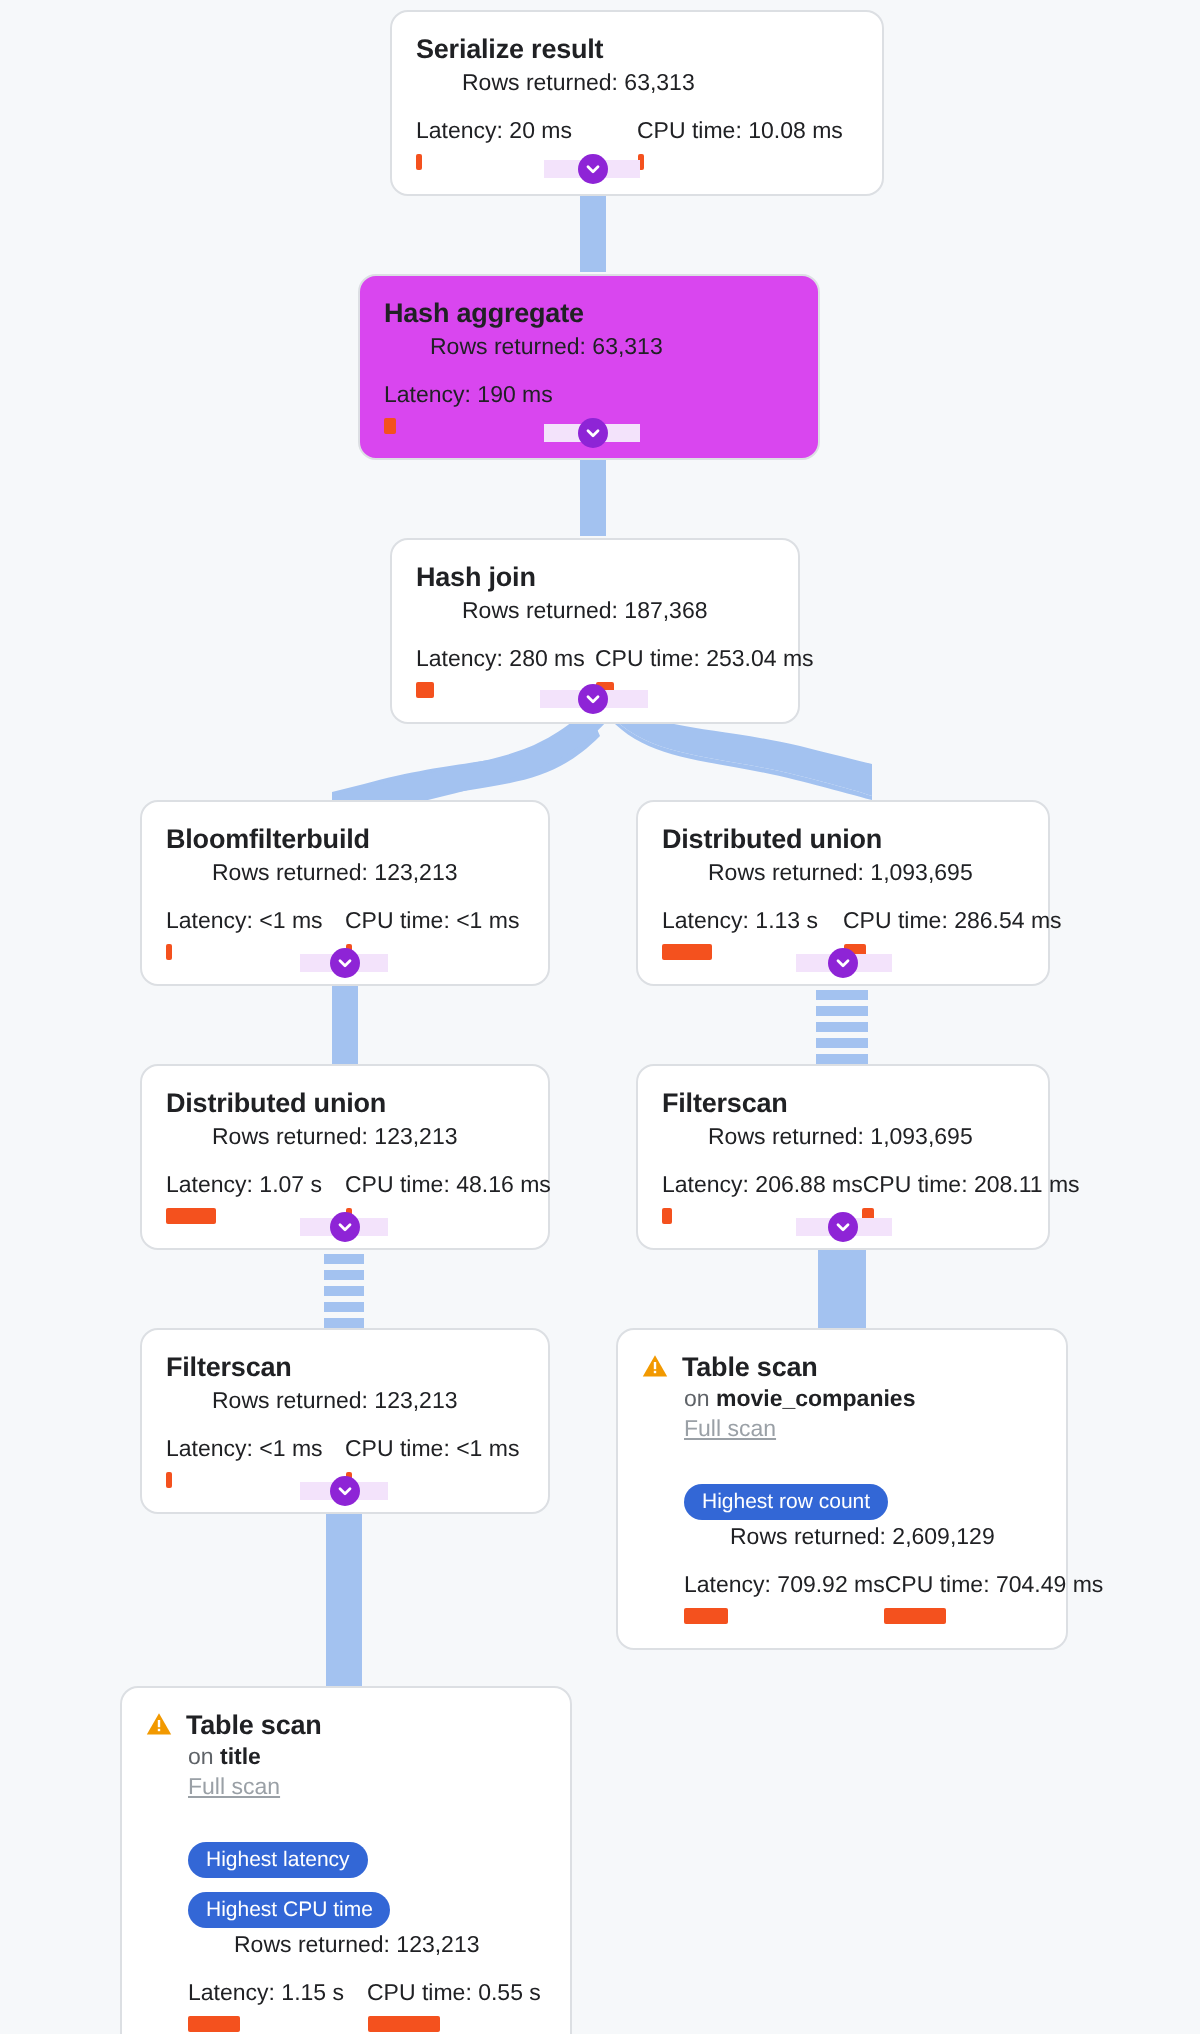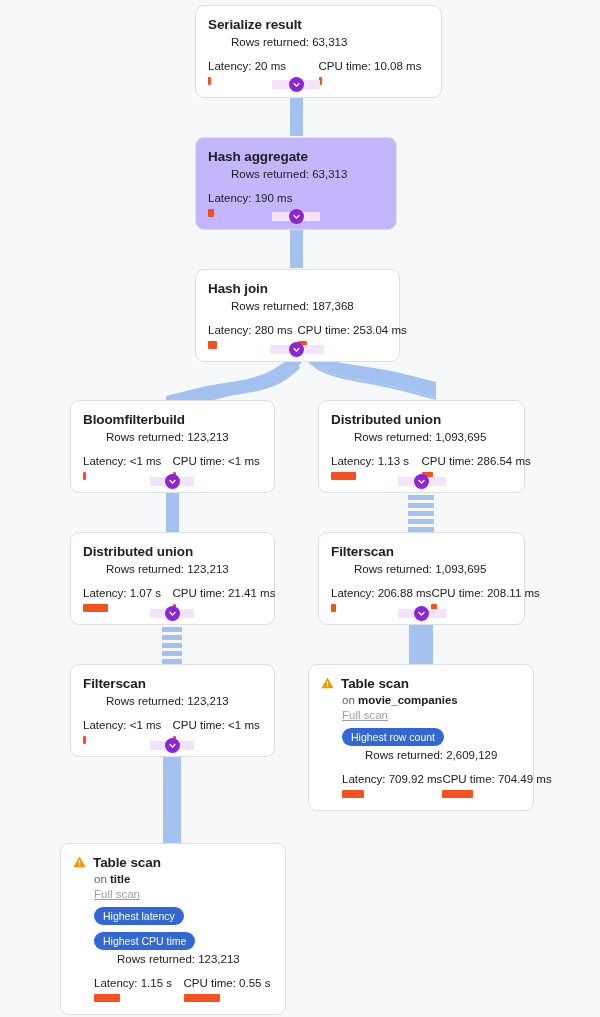--- a/index.html
+++ b/index.html
@@ -47,21 +47,21 @@
   .node-sub b { color: #202124; font-weight: bold; }
   .node-scan {
     font-size: 11.5px;
     color: #9aa0a6;
     line-height: 15px;
     text-decoration: underline;
   }
   .badges {
     display: flex;
     gap: 7px;
-    margin-top: 5px;
+    margin-top: 19px;
     margin-bottom: 2px;
     flex-wrap: wrap;
   }
   .badge {
     background: #3367d6;
     color: #ffffff;
     font-size: 10.5px;
     border-radius: 10px;
     padding: 2.5px 9px 3.5px 9px;
     white-space: nowrap;
@@ -185,21 +185,21 @@
         <div class="metric-label">Latency: 20 ms</div>
         <div class="metric-bar" style="width: 3px; background: rgb(244, 81, 30);"></div>
       </div>
       <div class="metric">
         <div class="metric-label">CPU time: 10.08 ms</div>
         <div class="metric-bar" style="width: 3px; background: rgb(244, 81, 30);"></div>
       </div>
     </div>
   </div>
 
-  <div class="node" style="left: 195px; top: 137px; width: 202px; background: #c4b5fd; border-color: rgb(220, 223, 227);">
+  <div class="node" style="left: 179px; top: 137px; width: 231px; background: #d946ef; border-color: rgb(220, 223, 227);">
     <div class="node-head">
       <div class="node-titleblock">
         <div class="node-title">Hash aggregate</div>
         <div class="rows">Rows returned: 63,313</div>
       </div>
     </div>
     <div class="metrics">
       <div class="metric">
         <div class="metric-label">Latency: 190 ms</div>
         <div class="metric-bar" style="width: 6px; background: rgb(244, 81, 30);"></div>
@@ -270,21 +270,21 @@
         <div class="node-title">Distributed union</div>
         <div class="rows">Rows returned: 123,213</div>
       </div>
     </div>
     <div class="metrics">
       <div class="metric">
         <div class="metric-label">Latency: 1.07 s</div>
         <div class="metric-bar" style="width: 25px; background: rgb(244, 81, 30);"></div>
       </div>
       <div class="metric">
-        <div class="metric-label">CPU time: 21.41 ms</div>
+        <div class="metric-label">CPU time: 48.16 ms</div>
         <div class="metric-bar" style="width: 3px; background: rgb(244, 81, 30);"></div>
       </div>
     </div>
   </div>
 
   <div class="node" style="left: 318px; top: 532px; width: 207px; background: rgb(255, 255, 255); border-color: rgb(220, 223, 227);">
     <div class="node-head">
       <div class="node-titleblock">
         <div class="node-title">Filterscan</div>
         <div class="rows">Rows returned: 1,093,695</div>

